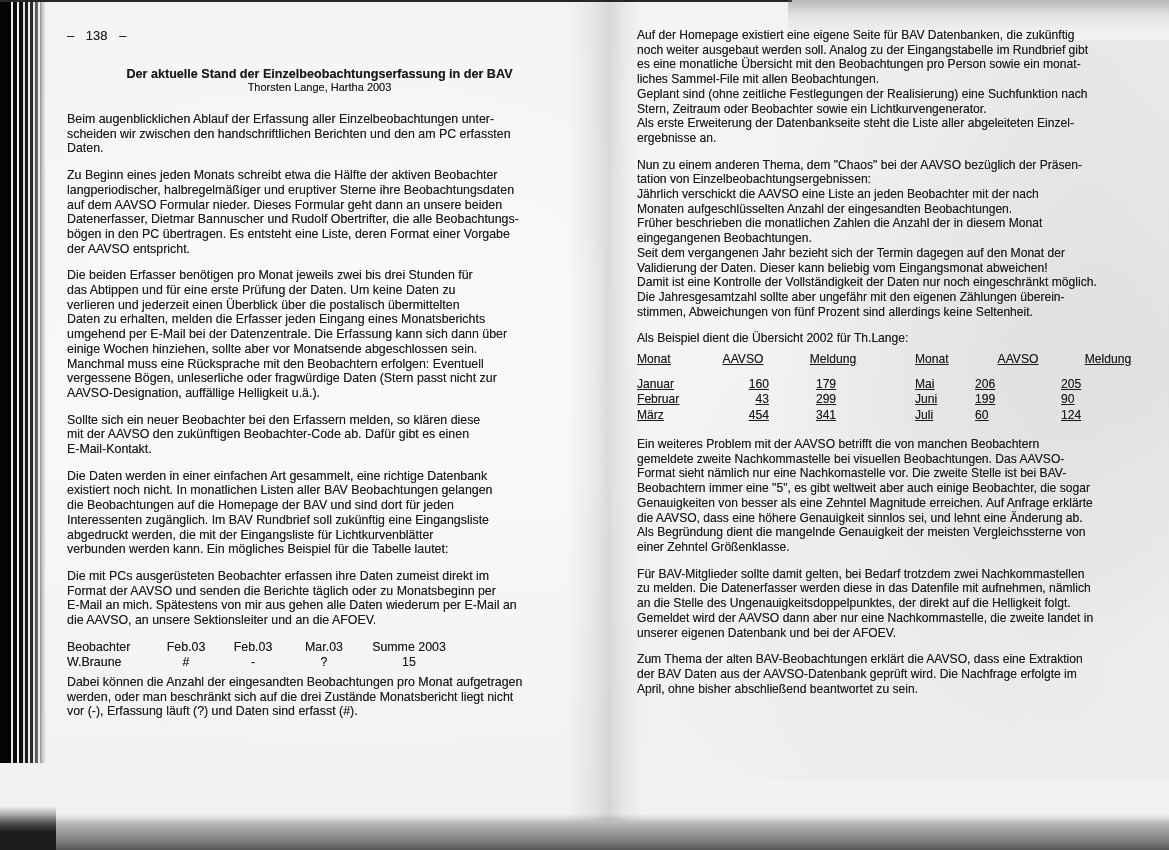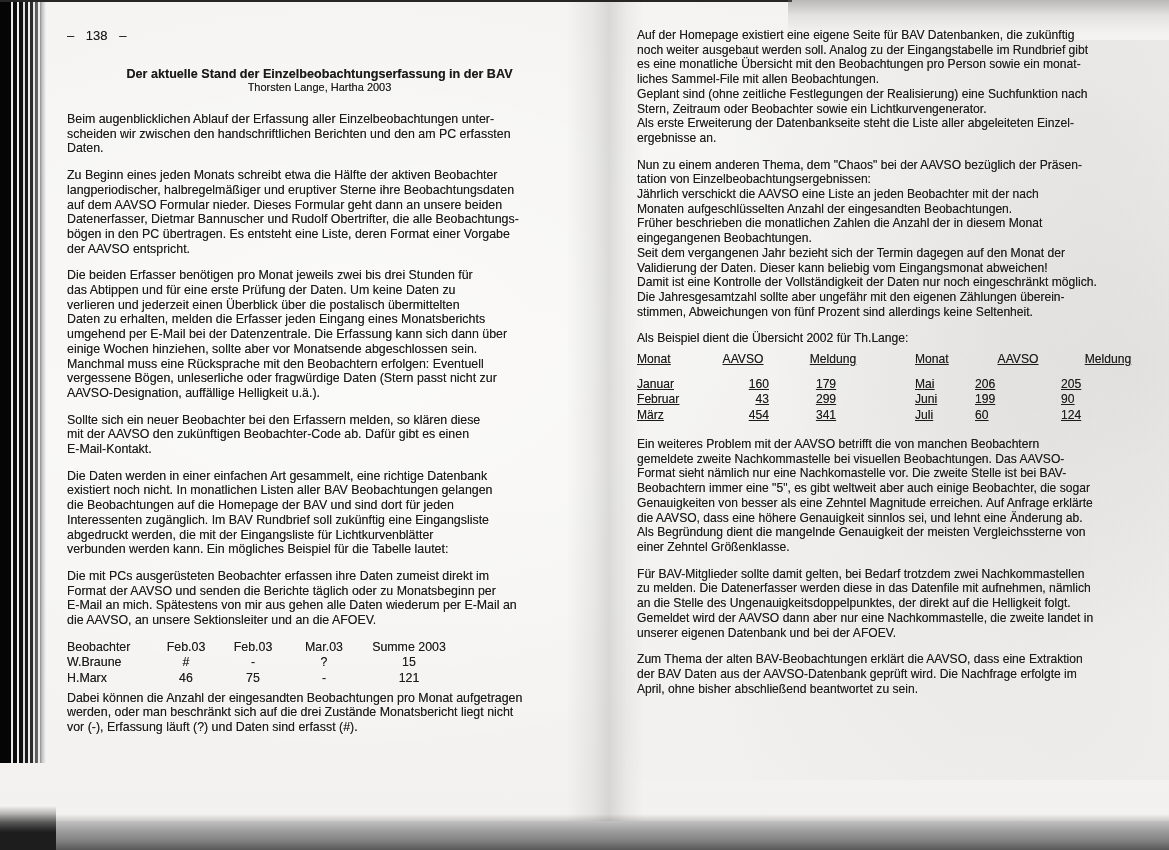--- a/index.html
+++ b/index.html
@@ -149,27 +149,20 @@
         <td class="c3">Mar.03</td>
         <td class="c4">Summe 2003</td>
       </tr>
       <tr>
         <td class="c0">W.Braune</td>
         <td class="c1">#</td>
         <td class="c2">-</td>
         <td class="c3">?</td>
         <td class="c4">15</td>
       </tr>
-      <tr>
-        <td class="c0">H.Marx</td>
-        <td class="c1">46</td>
-        <td class="c2">75</td>
-        <td class="c3">-</td>
-        <td class="c4">121</td>
-      </tr>
     </tbody>
       </table>
 
     <p class="para">Dabei können die Anzahl der eingesandten Beobachtungen pro Monat aufgetragen
 werden, oder man beschränkt sich auf die drei Zustände Monatsbericht liegt nicht
 vor (-), Erfassung läuft (?) und Daten sind erfasst (#).</p>
   </div>
 
   <div class="page page-right">
 

